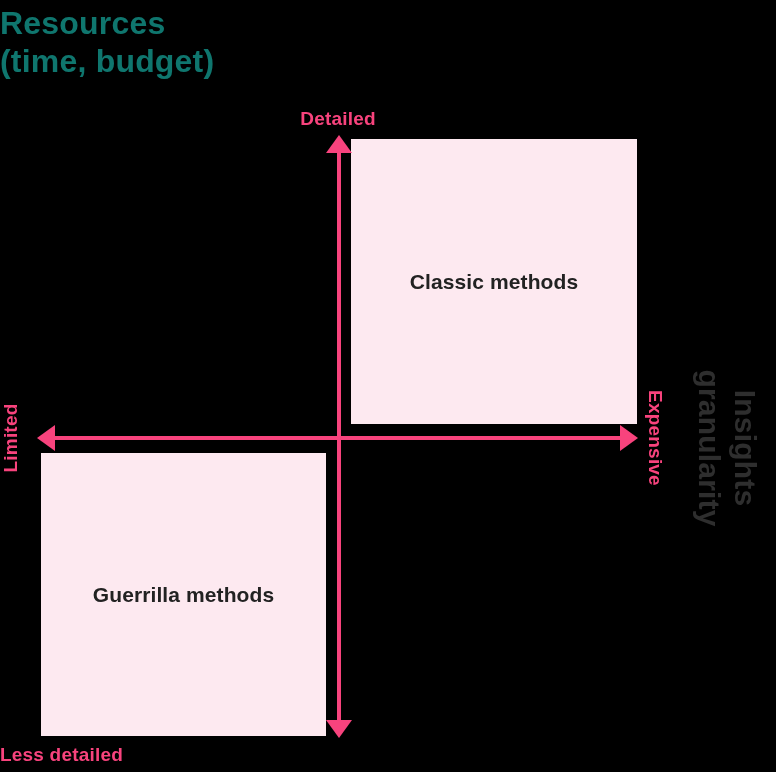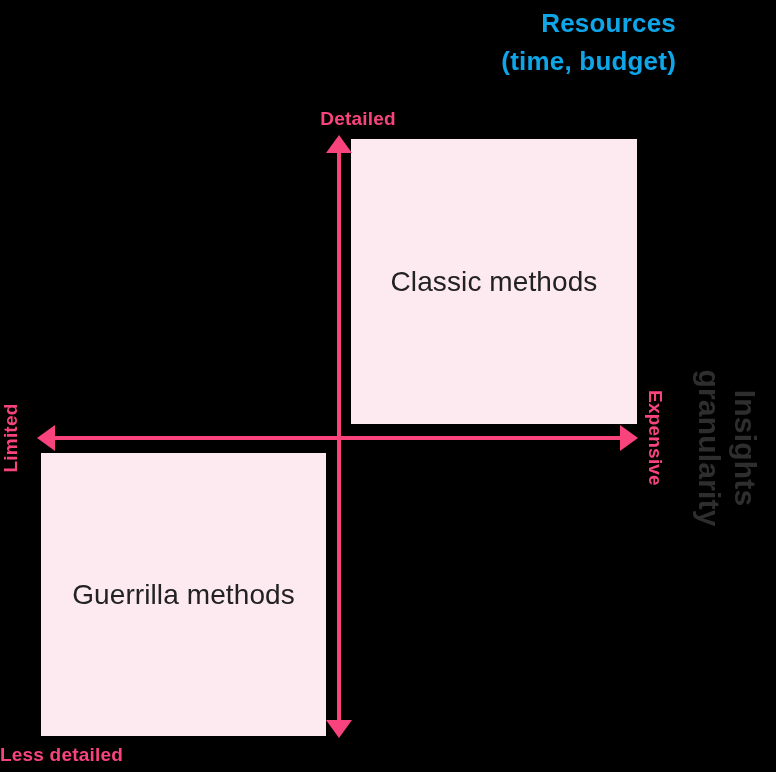--- a/index.html
+++ b/index.html
@@ -17,43 +17,42 @@
     background: #000000;
     overflow: hidden;
   }
 
   
   .top-title {
     position: absolute;
     left: 0;
     top: 4px;
     width: 676px;
-    text-align: right;
-    color: #0ea5e9;
-    font-size: 26px;
+    text-align: left;
+    color: #0f766e;
+    font-size: 32px;
     font-weight: bold;
     line-height: 38px;
     letter-spacing: 0.2px;
   }
 
   
   .axis-label {
     position: absolute;
     color: #f8437d;
     font-size: 19px;
     font-weight: bold;
     letter-spacing: 0.2px;
     white-space: nowrap;
   }
   .lbl-detailed {
     left: 0;
     top: 108px;
     width: 676px;
     text-align: center;
-    padding-left: 20px;
   }
   .lbl-less-detailed {
     left: 0;
     top: 744px;
     width: 676px;
   }
   .lbl-limited {
     left: 11px;
     top: 438px;
     transform: translate(-50%, -50%) rotate(-90deg);
@@ -100,22 +99,22 @@
   
   .quad-box {
     position: absolute;
     background: #fde9f0;
     display: flex;
     align-items: center;
     justify-content: center;
   }
   .quad-box .quad-label {
     color: #222222;
-    font-size: 28px;
-    font-weight: normal;
+    font-size: 21px;
+    font-weight: bold;
     letter-spacing: 0.1px;
   }
   #box-classic {
     left: 351px;
     top: 139px;
     width: 286px;
     height: 285px;
   }
   #box-guerrilla {
     left: 41px;

